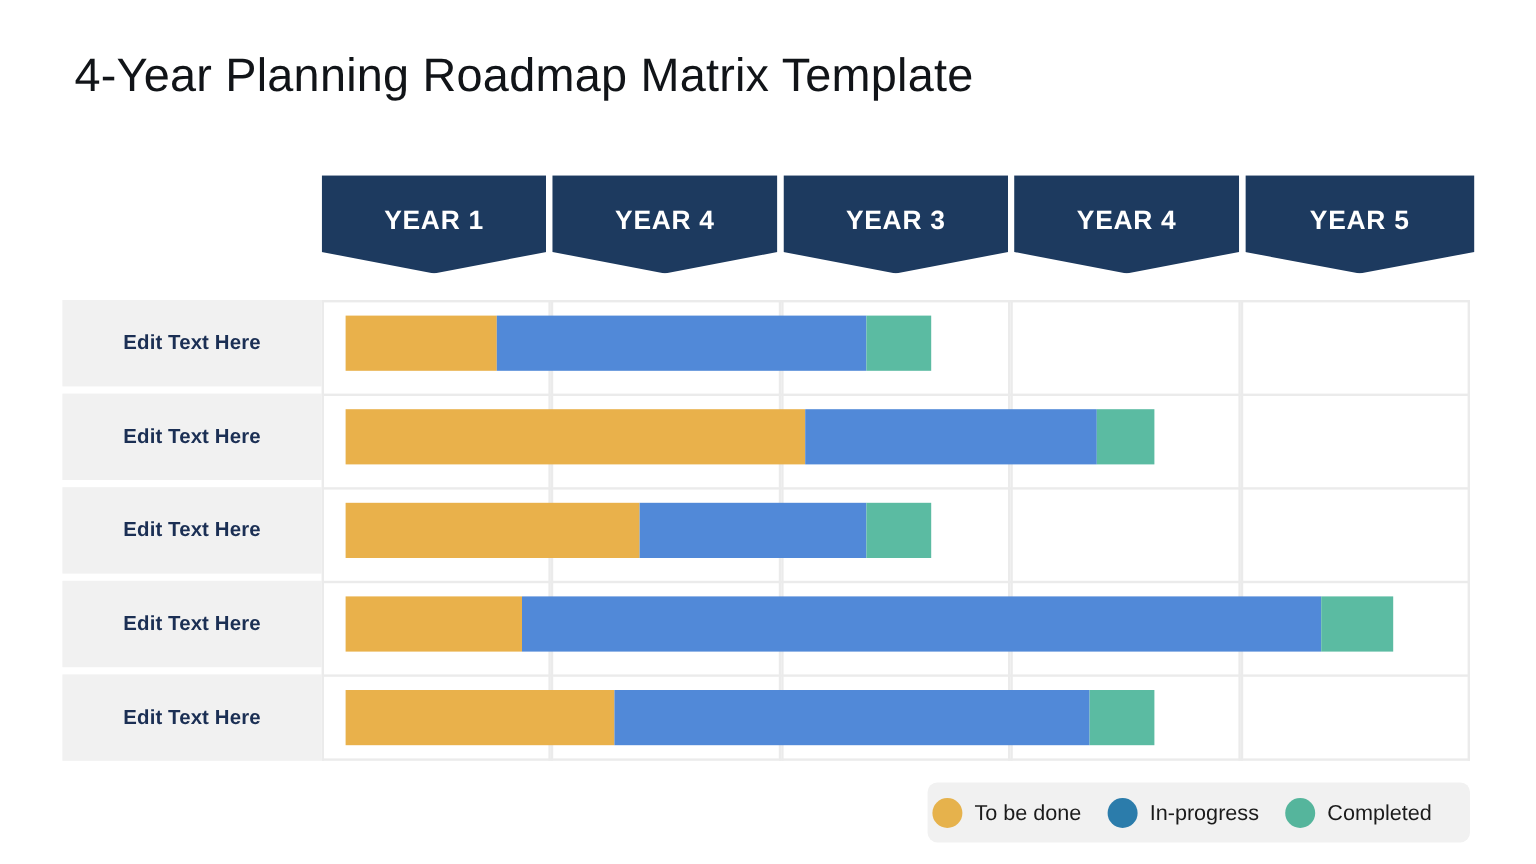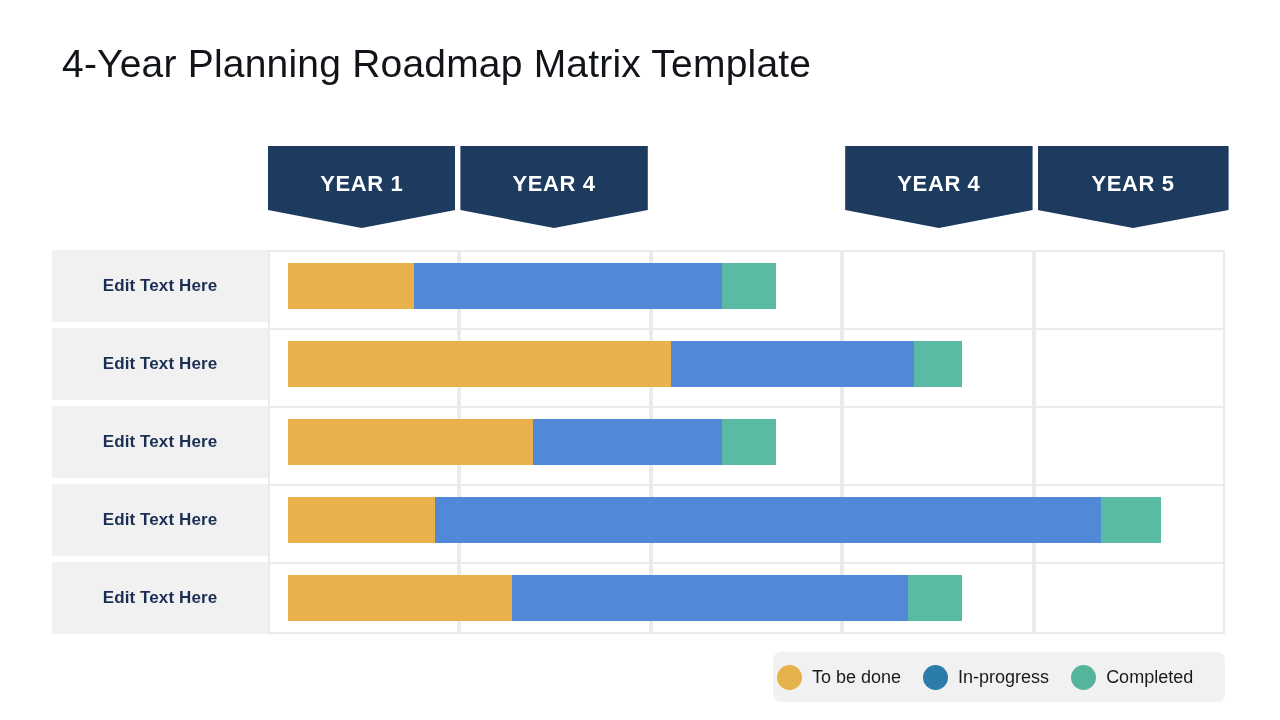--- a/index.html
+++ b/index.html
@@ -160,20 +160,23 @@
 <body>
 
 <div class="slide-title">4-Year Planning Roadmap Matrix Template</div>
 
 <div class="year-headers">
     <div class="year-banner" style="left: 0px; width: 187.4px;">
       <span>YEAR 1</span>
     </div>
     <div class="year-banner" style="left: 192.4px; width: 187.4px;">
       <span>YEAR 4</span>
+    </div>
+    <div class="year-banner" style="left: 384.8px; width: 187.4px;">
+      <span>YEAR 3</span>
     </div>
     <div class="year-banner" style="left: 577.2px; width: 187.4px;">
       <span>YEAR 4</span>
     </div>
     <div class="year-banner" style="left: 769.6px; width: 191px;">
       <span>YEAR 5</span>
     </div>
   </div>
 
 <div class="matrix">

